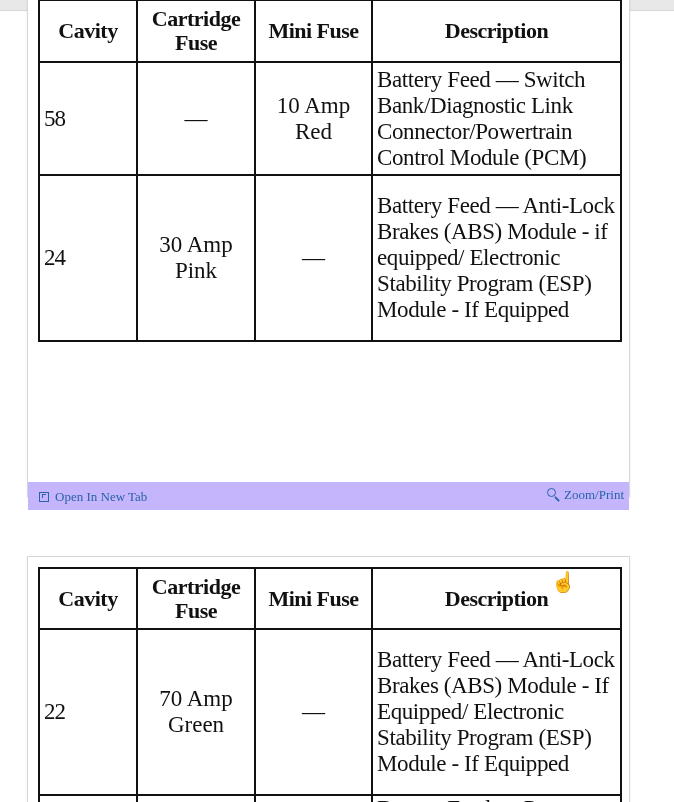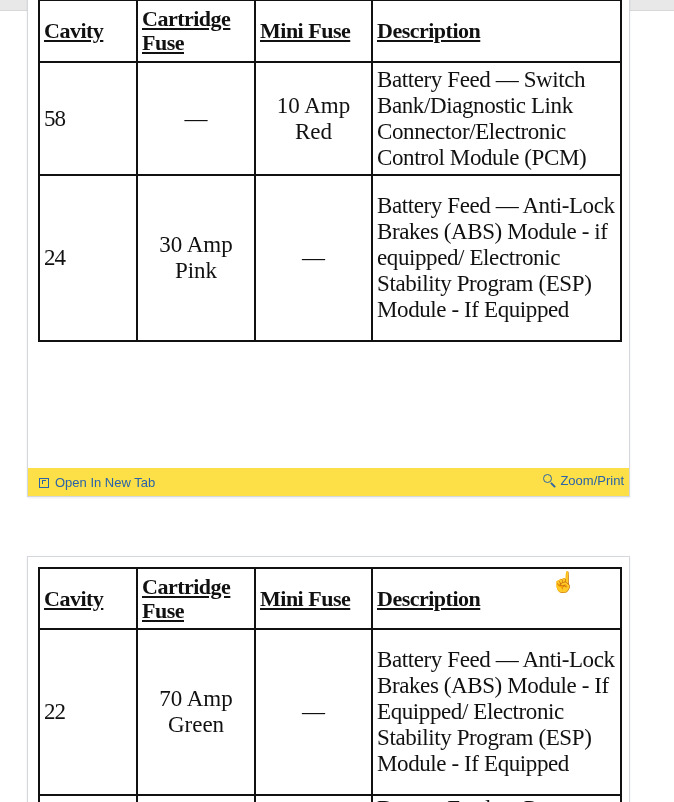--- a/index.html
+++ b/index.html
@@ -5,26 +5,26 @@
   html, body { margin:0; padding:0; }
   body { width:674px; height:802px; overflow:hidden; background:#ffffff; position:relative; font-family:"DejaVu Serif", serif; }
   .topbar { position:absolute; left:0; top:0; width:674px; height:10px; background:#e8e8e8; border-bottom:1px solid #d8d8d8; }
   .card { position:absolute; left:27px; width:601px; background:#fff; border:1px solid #d4d7dc; box-shadow:0 1px 2px rgba(0,0,0,0.08); }
   .card1 { top:-2px; height:497px; }
   .card2 { top:556px; height:260px; }
   table.fuse { position:absolute; left:10px; border-collapse:collapse; table-layout:fixed; width:582px; }
   .card1 table.fuse { top:0; }
   .card2 table.fuse { top:10px; }
   table.fuse td, table.fuse th { border:2px solid #111; padding:0 4px; color:#111; font-family:"Liberation Serif", serif; }
-  table.fuse th { font-size:22px; font-weight:bold; text-align:left; line-height:24px; letter-spacing:-0.5px;text-decoration:underline; }
+  table.fuse th { font-size:22px; font-weight:bold; text-align:center; line-height:24px; letter-spacing:-0.5px; }
   table.fuse td { font-size:23px; line-height:26px; }
   td.cav { text-align:left; padding-left:6px; letter-spacing:-1px; }
   td.ctr { text-align:center; }
   td.desc { text-align:left; padding-left:6px; letter-spacing:-0.4px; }
-  .footer { position:absolute; left:0; top:469px; width:601px; height:28px; background:#fde047; font-family:Liberation Sans, sans-serif; font-size:13px; color:#2a63a8; }
+  .footer { position:absolute; left:0; top:483px; width:601px; height:28px; background:#c4b5fd; font-family:Liberation Serif, serif; font-size:13px; color:#2a63a8; }
   .footer .open { position:absolute; left:11px; top:7px; display:flex; align-items:center; gap:6px; cursor:pointer; }
   .footer .zoomp { position:absolute; right:5px; top:5px; display:flex; align-items:center; gap:3px; cursor:pointer; }
   .ico-open { width:10px; height:10px; border:1.5px solid #2a63a8; box-sizing:border-box; position:relative; }
   .ico-open::after { content:""; position:absolute; left:2px; top:1px; width:3px; height:3px; border-left:1.5px solid #2a63a8; border-top:1.5px solid #2a63a8; }
   .ico-zoom { width:14px; height:14px; position:relative; }
   .ico-zoom .lens { position:absolute; left:0; top:0; width:9px; height:9px; border:1.8px solid #2a63a8; border-radius:50%; box-sizing:border-box; }
   .ico-zoom .handle { position:absolute; left:9px; top:8px; width:2px; height:6px; background:#2a63a8; transform:rotate(-45deg); }
   .cursor { position:absolute; left:551px; top:570px; font-size:20px; color:#222; }
 </style>
 </head>
@@ -44,21 +44,21 @@
         <tr style="height:62px">
       <th>Cavity</th>
       <th><span>Cartridge Fuse</span></th>
       <th>Mini Fuse</th>
       <th>Description</th>
     </tr>
     <tr style="height:113px">
       <td class="cav">58</td>
       <td class="ctr">—</td>
       <td class="ctr">10 Amp Red</td>
-      <td class="desc">Battery Feed — Switch Bank/Diagnostic Link Connector/Electronic Control Module (PCM)</td>
+      <td class="desc">Battery Feed — Switch Bank/Diagnostic Link Connector/Powertrain Control Module (PCM)</td>
     </tr>
     <tr style="height:166px">
       <td class="cav">24</td>
       <td class="ctr">30 Amp Pink</td>
       <td class="ctr">—</td>
       <td class="desc">Battery Feed — Anti-Lock Brakes (ABS) Module - if equipped/ Electronic Stability Program (ESP) Module - If Equipped</td>
     </tr>
   </tbody>
     </table>
 

